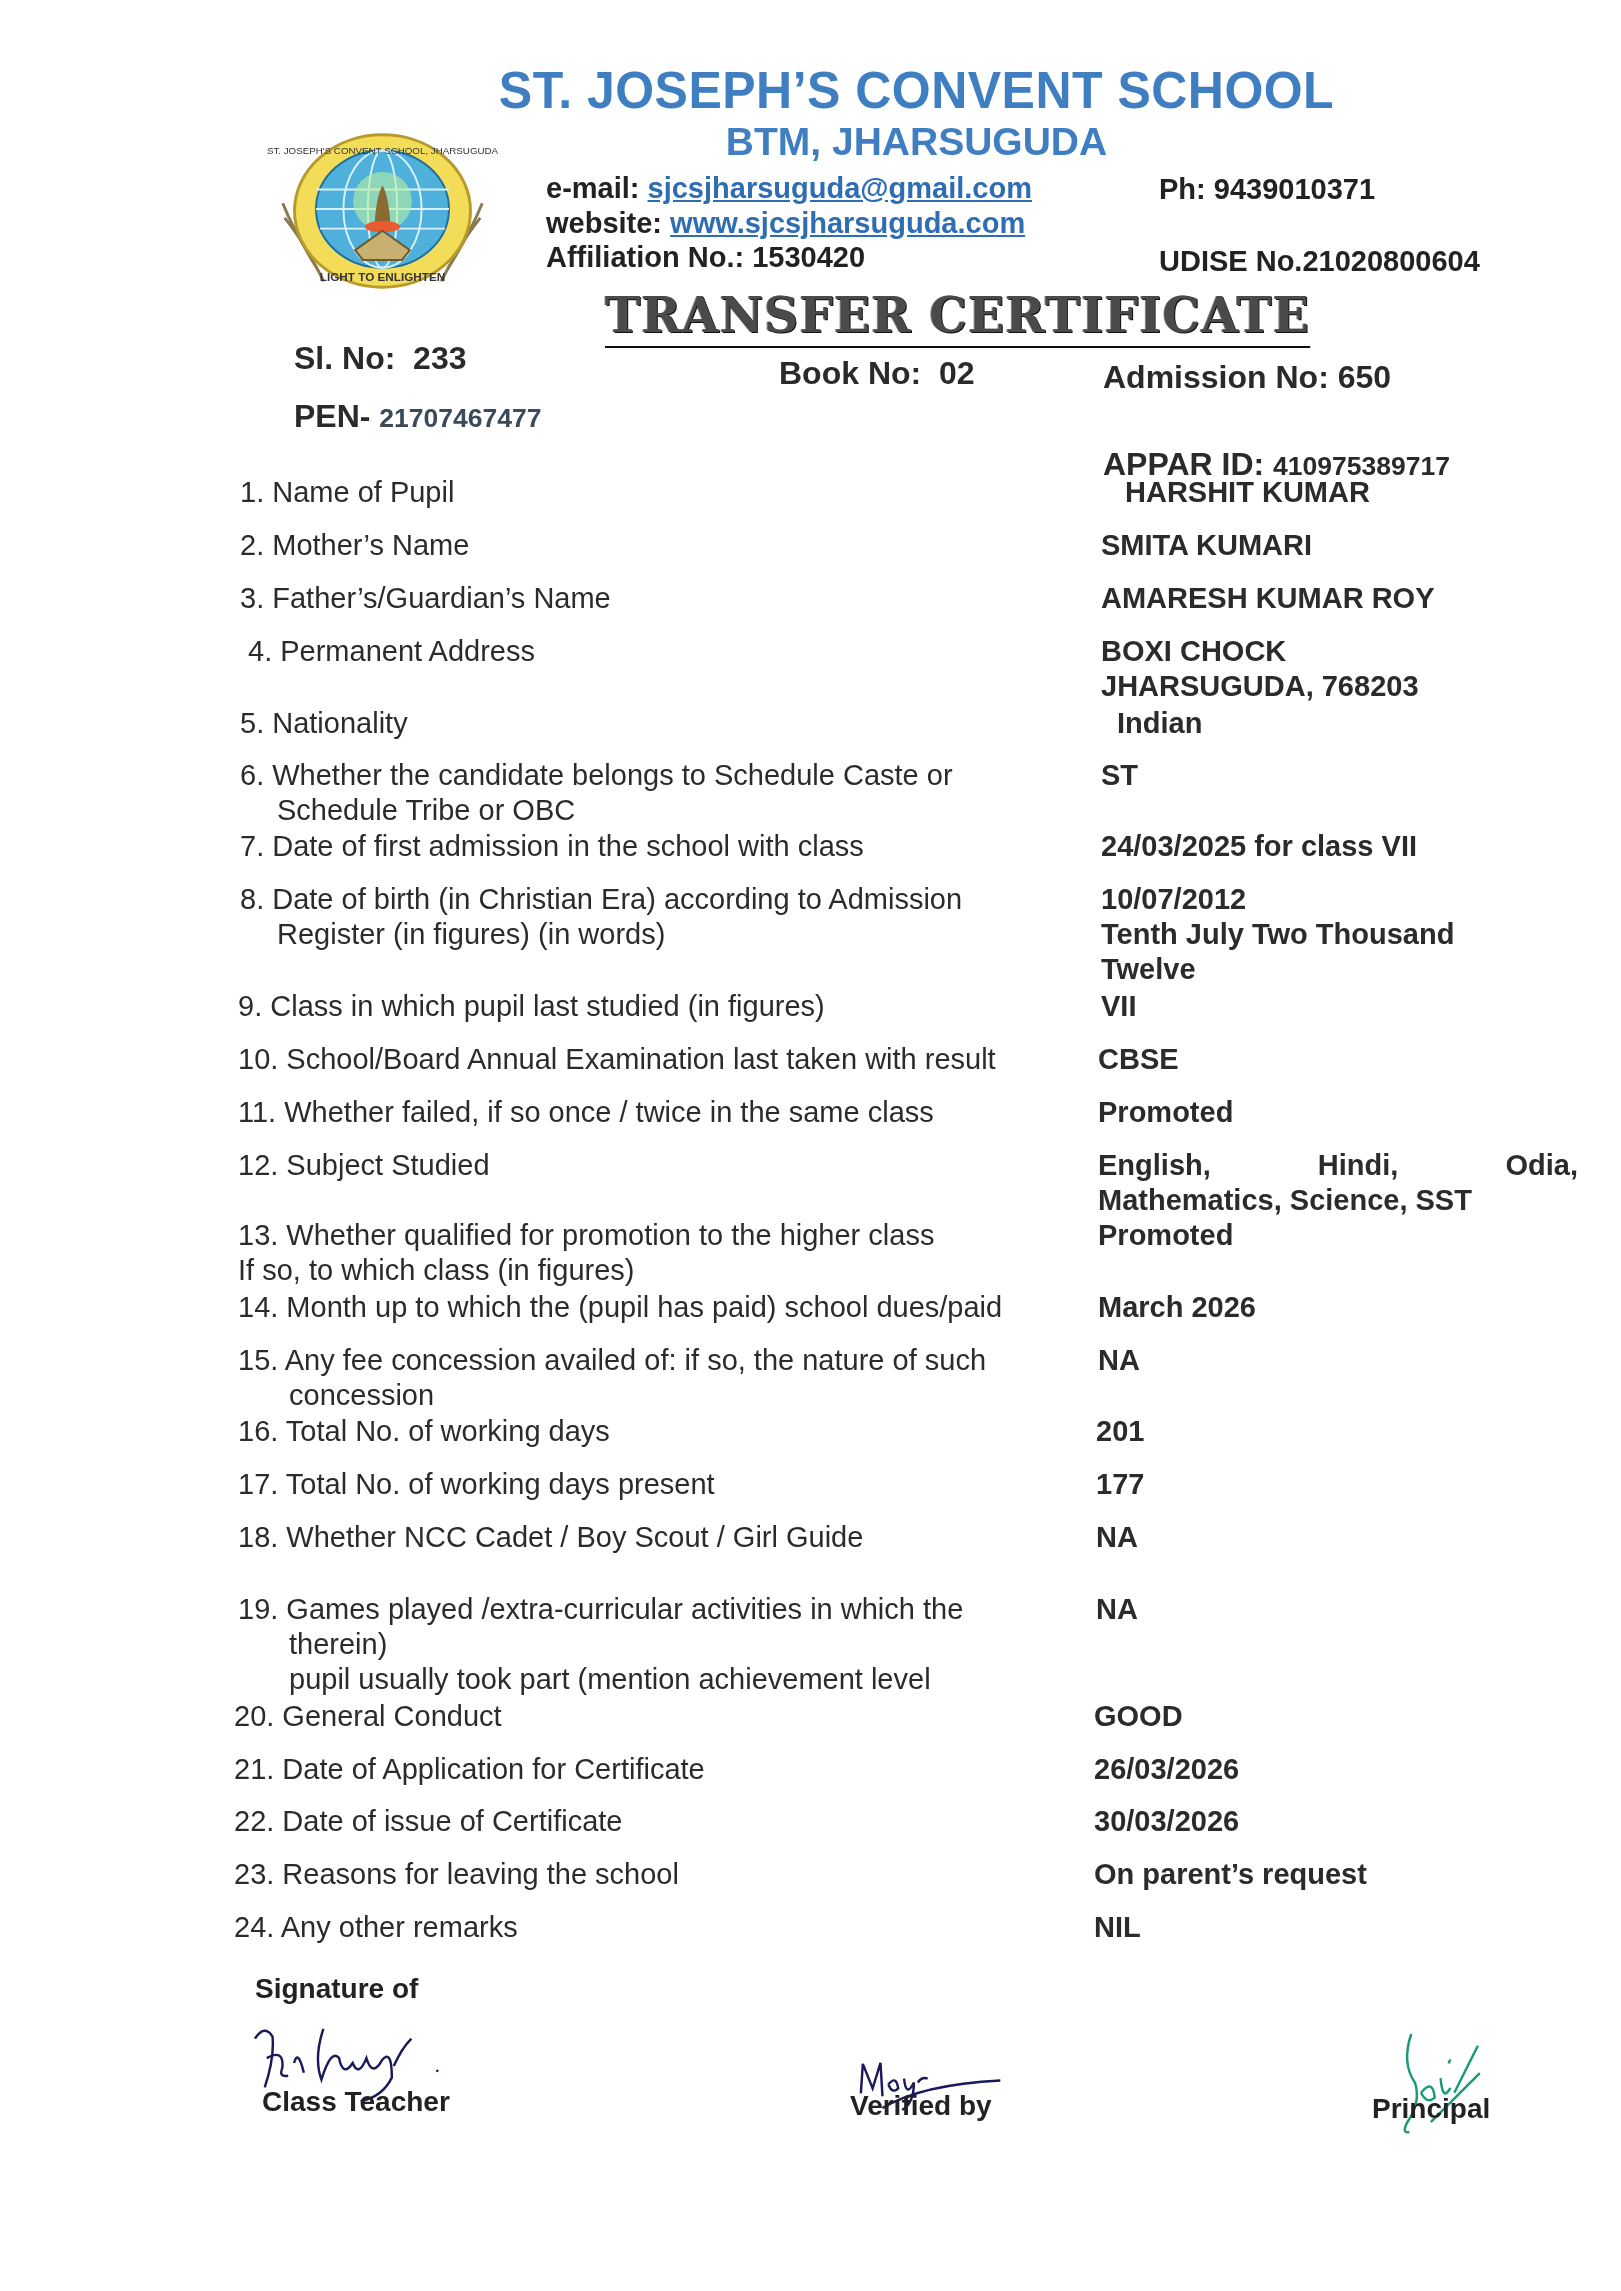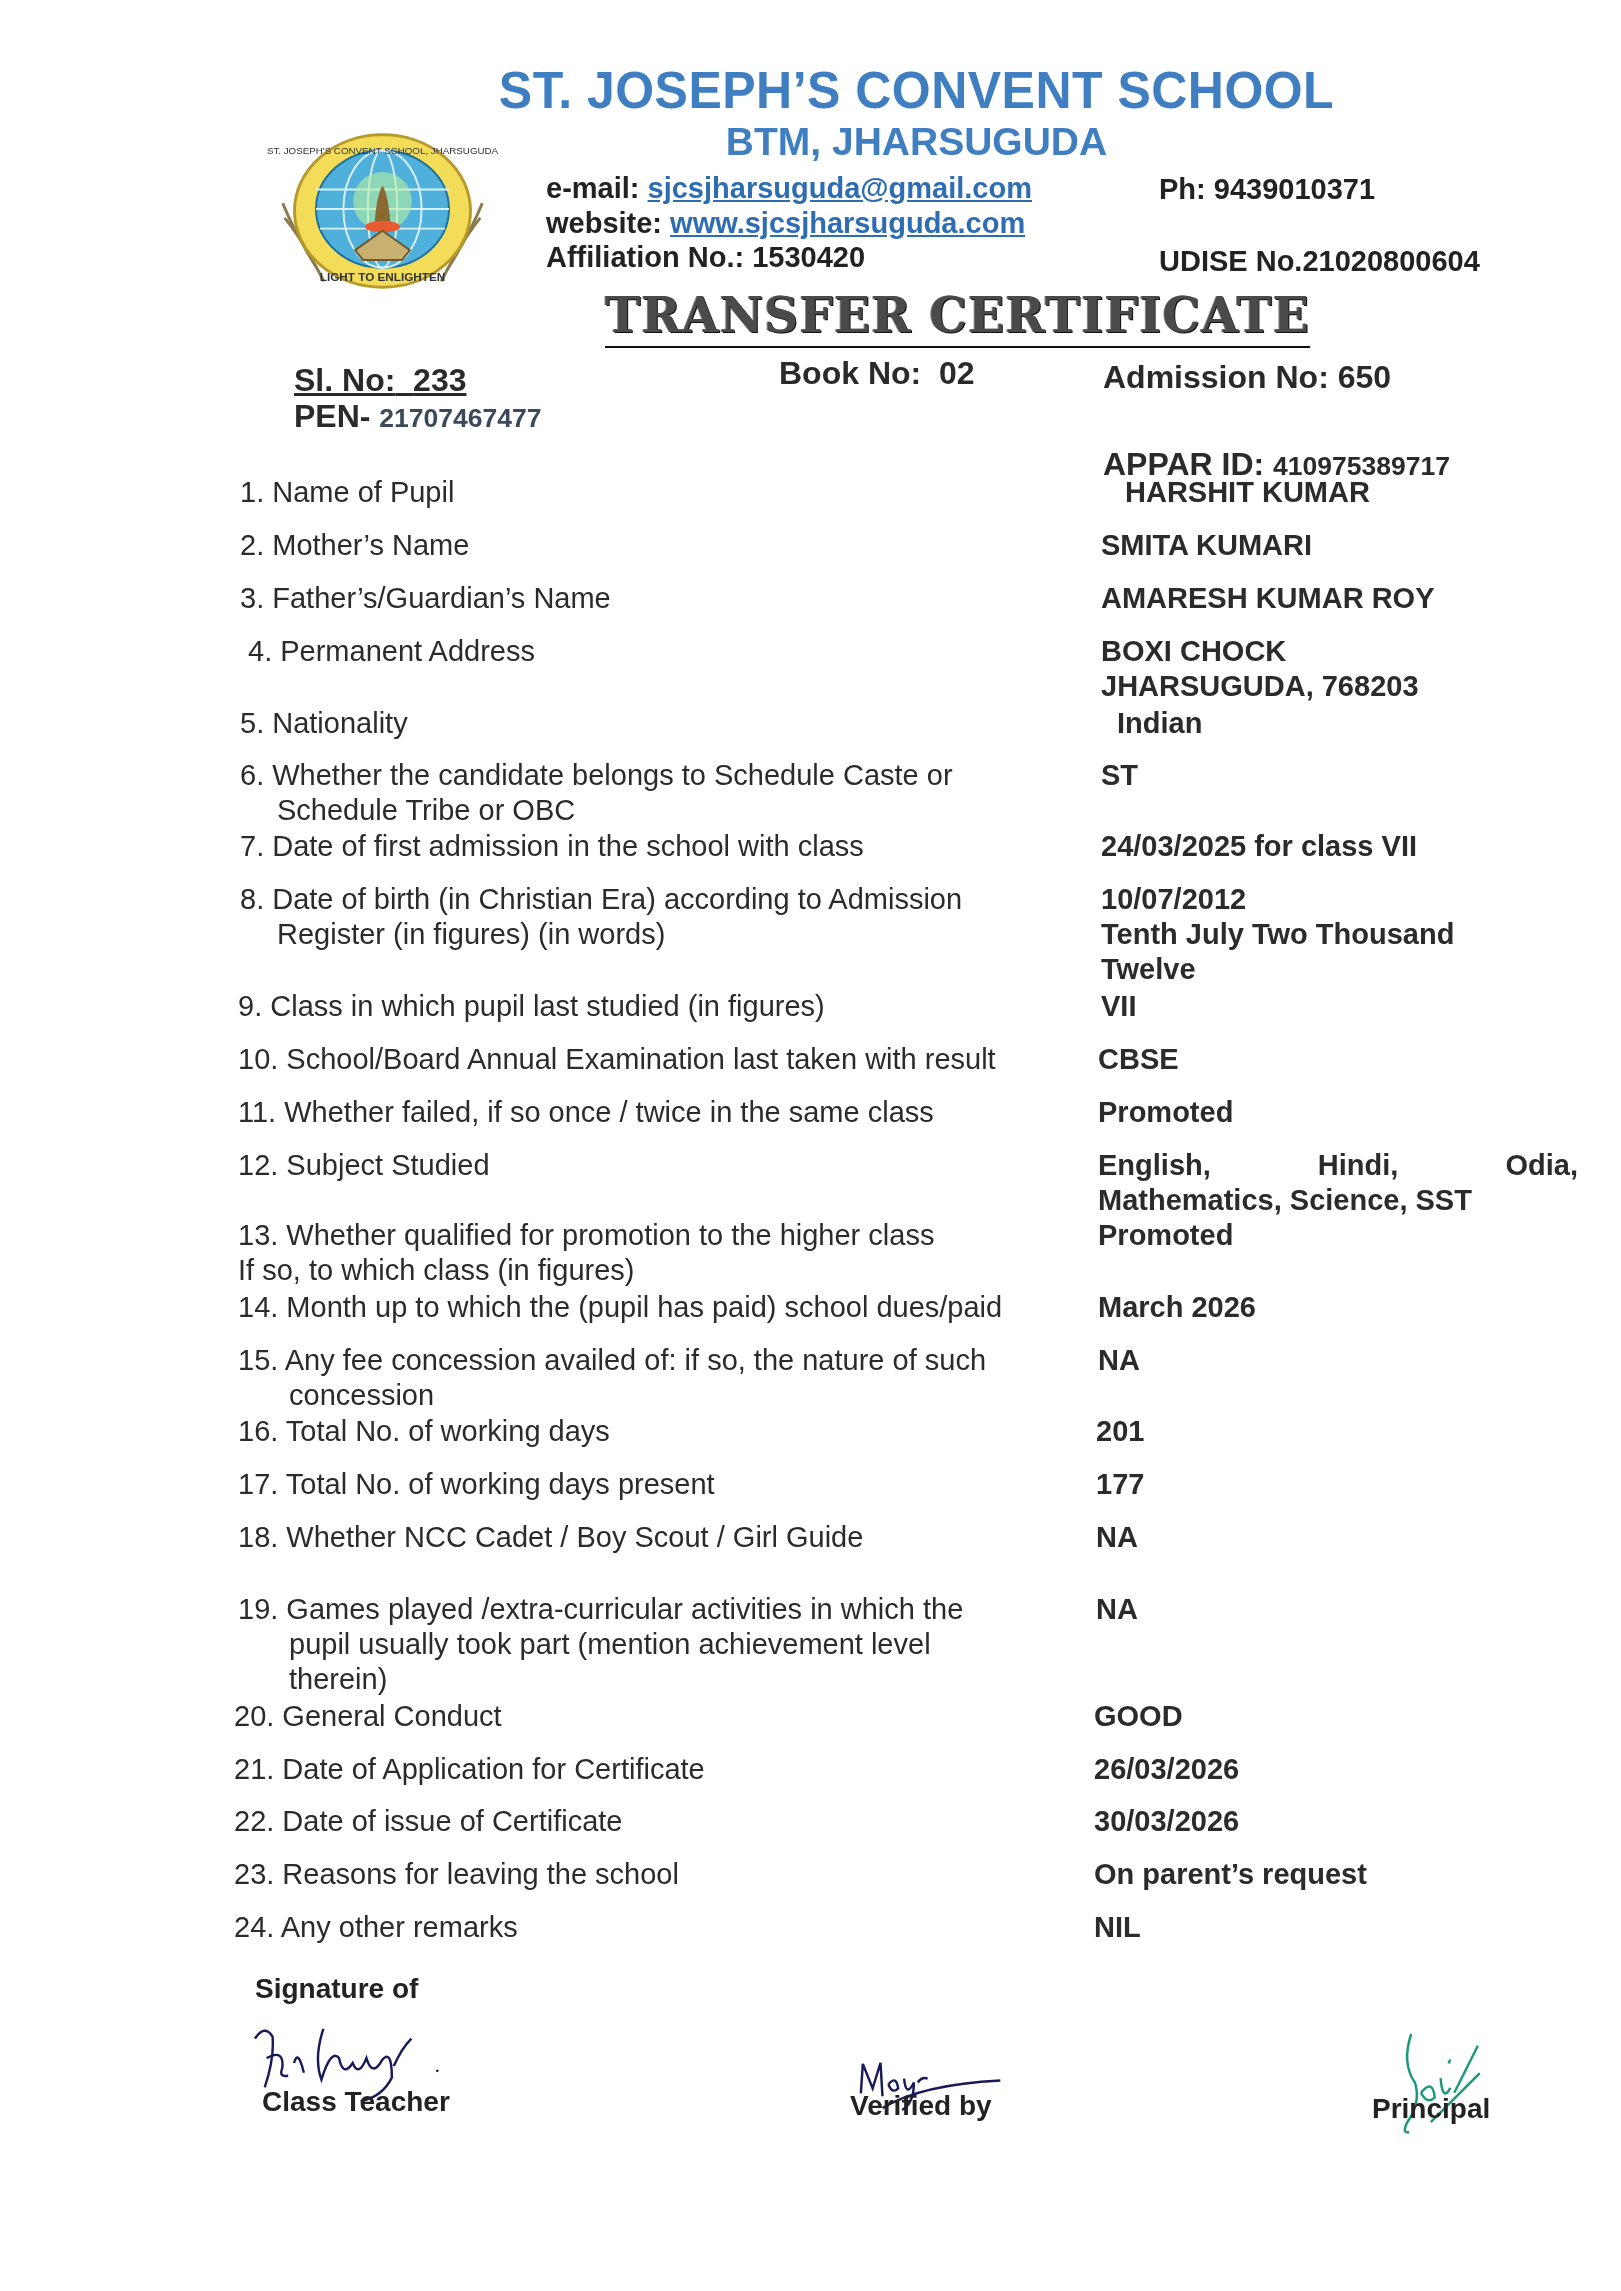--- a/index.html
+++ b/index.html
@@ -58,21 +58,21 @@
 <div class="abs contact" style="left:546px; top:207px;">
   <span>website:</span>
   <a style="padding-right:39px;">www.sjcsjharsuguda.com</a>
 </div>
 <div class="abs contact" style="left:546px; top:241px;">Affiliation No.: 1530420</div>
 <div class="abs contact" style="left:1159px; top:173px;">Ph: 9439010371</div>
 <div class="abs contact" style="left:1159px; top:245px;">UDISE No.21020800604</div>
 
 <div class="abs tc-title">TRANSFER CERTIFICATE</div>
 
-<div class="abs meta" style="left:294px; top:362px;text-decoration:underline;">
+<div class="abs meta" style="left:294px; top:340px;">
   <span>Sl. No:</span>&nbsp;
   <span>233</span>
 </div>
 <div class="abs meta" style="left:779px; top:355px;">
   <span>Book No:</span>&nbsp;
   <span>02</span>
 </div>
 <div class="abs meta" style="left:1103px; top:359px;">
   <span>Admission No:</span>
   <span>650</span>
@@ -239,22 +239,22 @@
       <div class="abs row-label" style="left: 238px; top: 1520px; line-height: 35px;">
         <span style="display: block;">18. Whether NCC Cadet / Boy Scout / Girl Guide</span>
       </div>
       <div class="abs row-value" style="left: 1096px; top: 1520px; line-height: 35px;">
         <span style="display: block;">NA</span>
       </div>
     </div>
     <div>
       <div class="abs row-label" style="left: 238px; top: 1592px; line-height: 35px;">
         <span style="display: block;">19. Games played /extra-curricular activities in which the</span>
+        <span class="indent" style="display: block; padding-left: 51px;">therein)</span>
         <span class="indent" style="display: block; padding-left: 51px;">pupil usually took part (mention achievement level</span>
-        <span class="indent" style="display: block; padding-left: 51px;">therein)</span>
       </div>
       <div class="abs row-value" style="left: 1096px; top: 1592px; line-height: 35px;">
         <span style="display: block;">NA</span>
       </div>
     </div>
     <div>
       <div class="abs row-label" style="left: 234px; top: 1699px; line-height: 35px;">
         <span style="display: block;">20. General Conduct</span>
       </div>
       <div class="abs row-value" style="left: 1094px; top: 1699px; line-height: 35px;">

